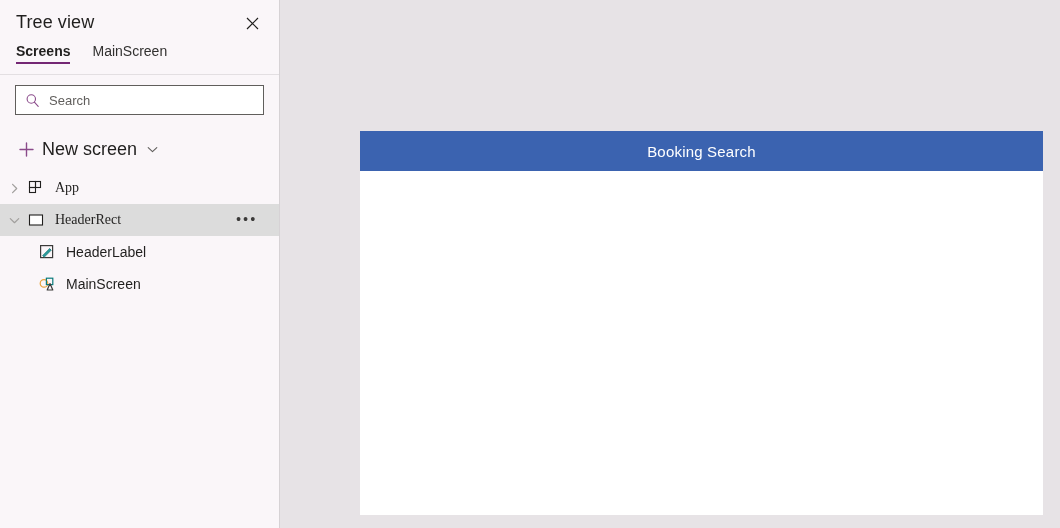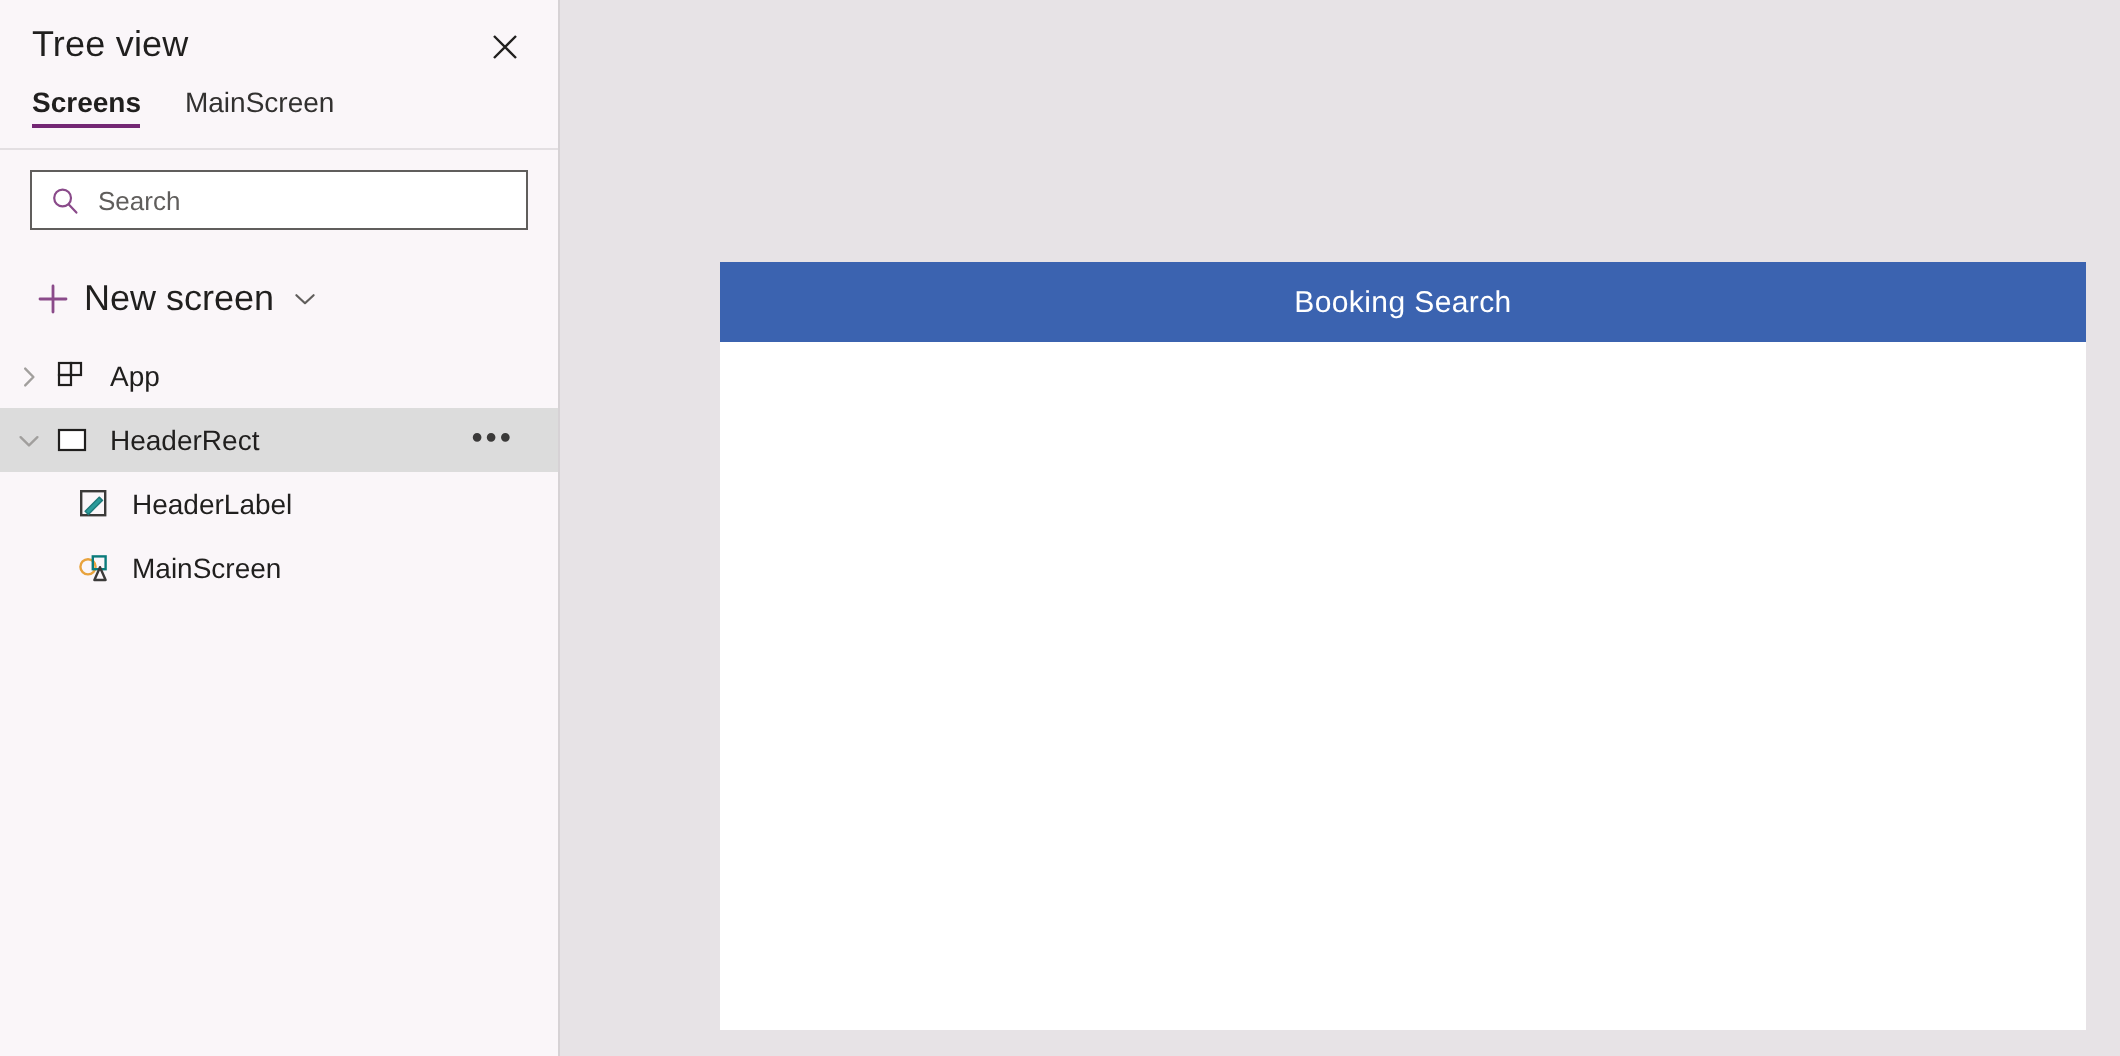--- a/index.html
+++ b/index.html
@@ -182,21 +182,21 @@
     position: absolute;
     right: 22px;
     top: 50%;
     transform: translateY(-50%);
     font-size: 16px;
     letter-spacing: 1.5px;
     color: #3b3a39;
     line-height: 1;
     cursor: pointer;
   }
-  .depth-0 { padding-left: 6px; }
+  .depth-0 { padding-left: 6px; font-family: Liberation Serif, serif; }
   .depth-1 { padding-left: 33px; }
 
   
   .canvas-area {
     position: absolute;
     left: 281px;
     top: 0;
     right: 0;
     bottom: 0;
     background: #e7e3e6;

